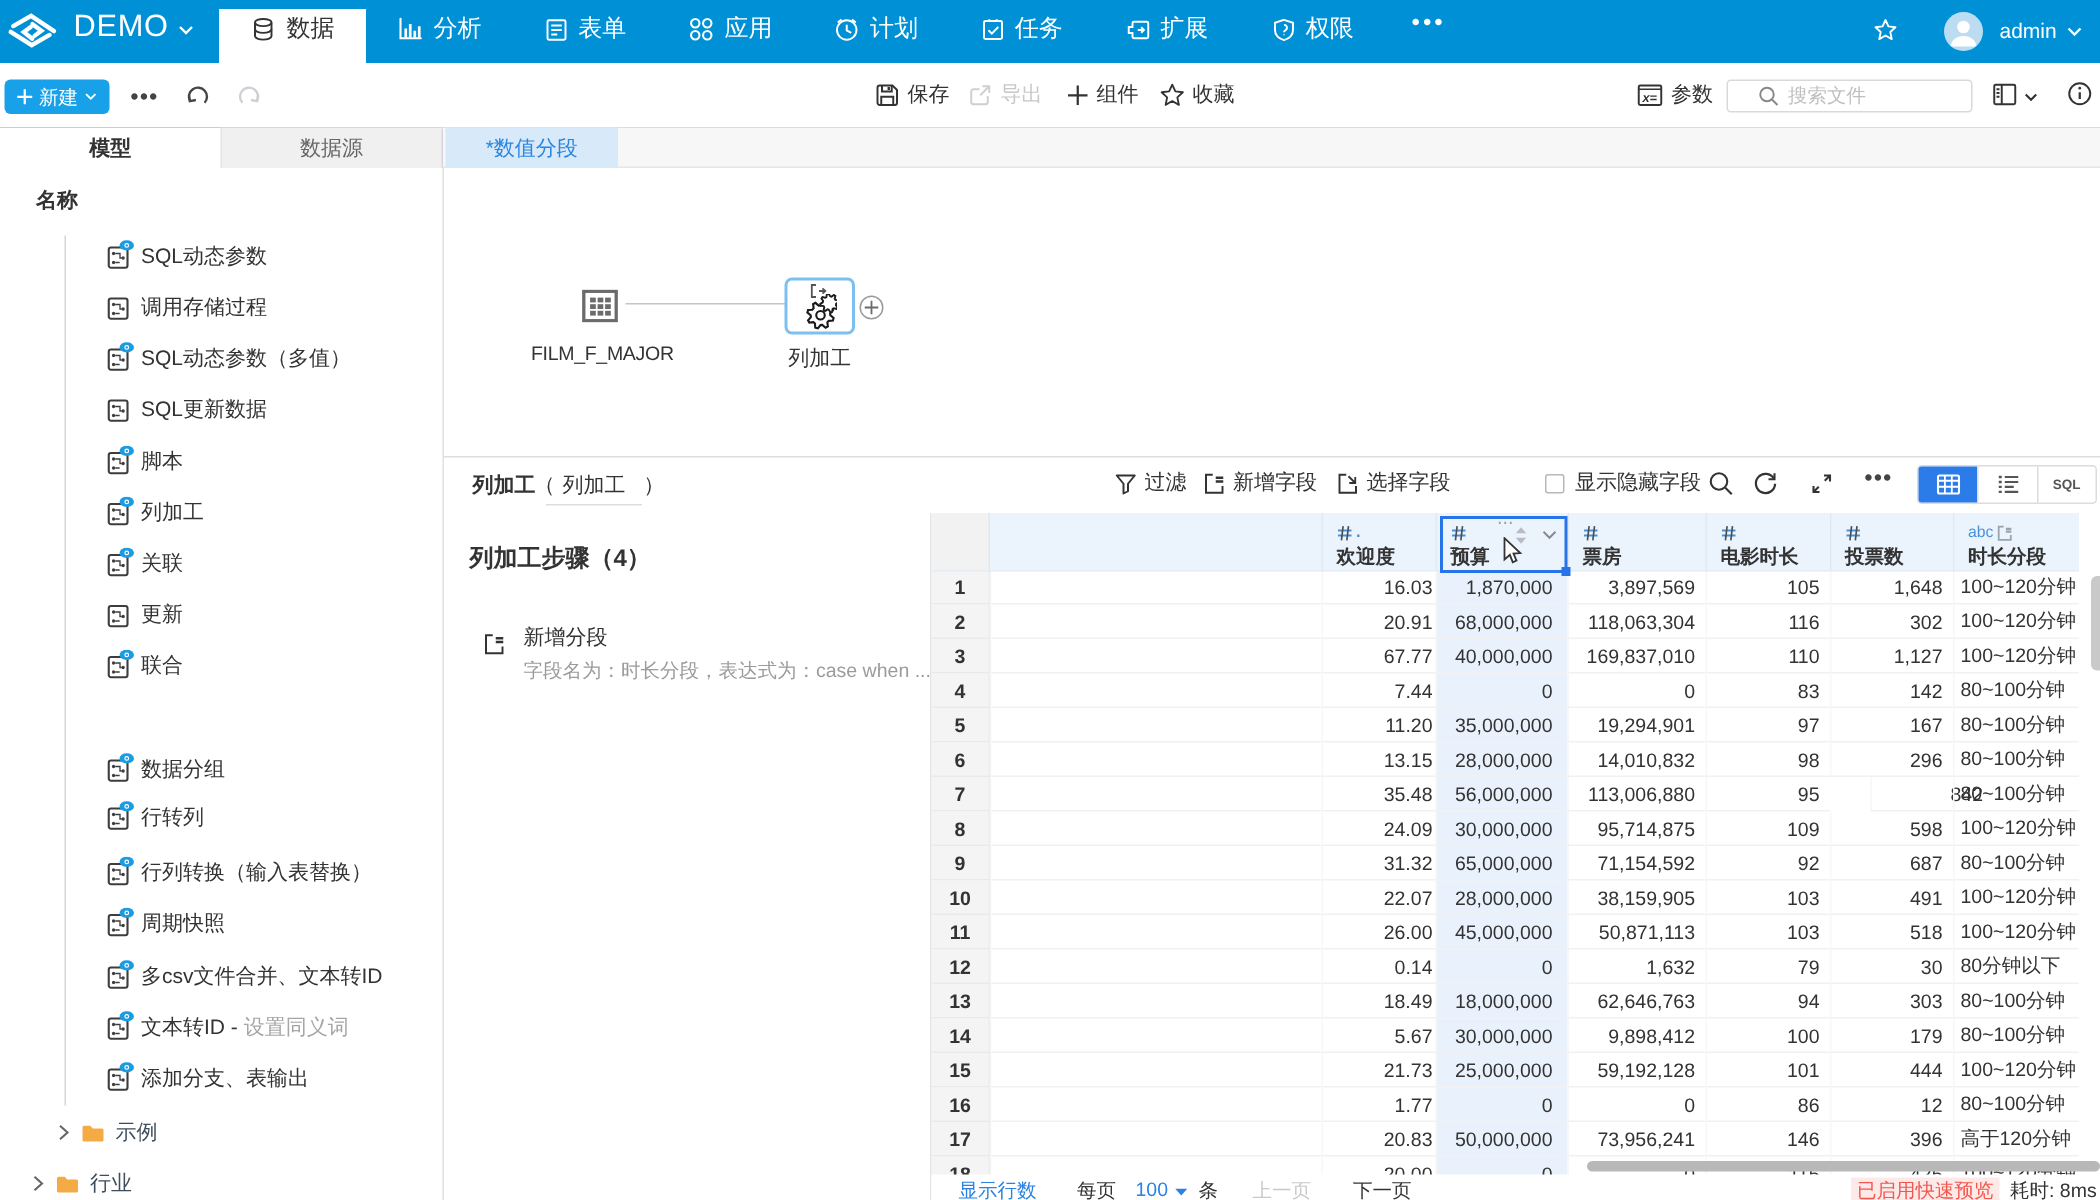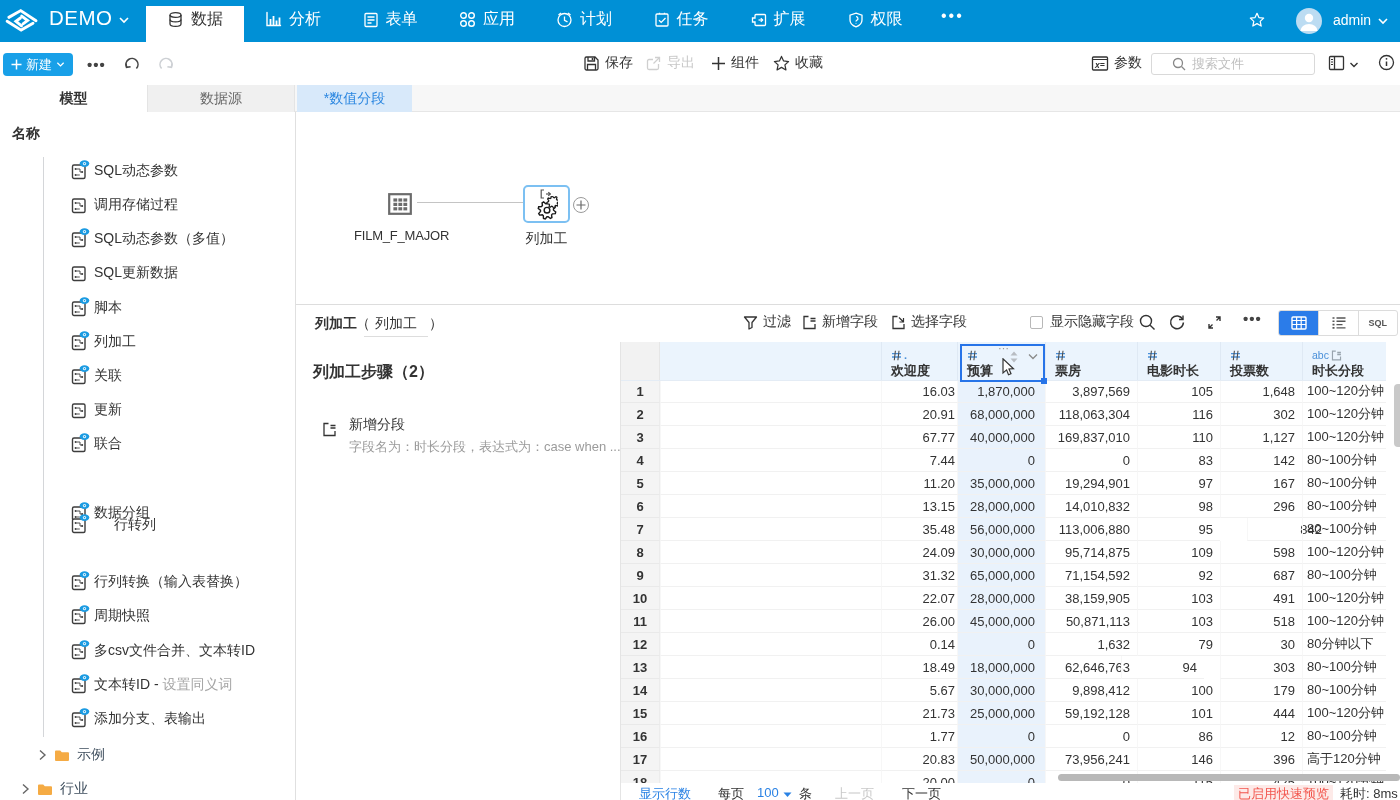--- a/index.html
+++ b/index.html
@@ -27,21 +27,21 @@
 
 #tabstrip { position:absolute; left:0; top:85px; width:1400px; height:27px; background:#4c1d95; }
 #docstrip { position:absolute; left:295px; top:0; width:1105px; height:27px; background:#f7f7f7; border-bottom:1px solid #e6e6e6; }
 #tabstrip::before { content:""; position:absolute; left:148px; right:0; top:0; border-top:1px solid #e4e4e4; }
 .ptab { position:absolute; top:0; height:27px; display:flex; align-items:center; justify-content:center; font-size:14px; }
 #ptab-model { left:0; width:148px; color:#333; font-weight:bold; background:#fff; border-right:1px solid #e4e4e4; }
 #ptab-ds { left:148px; width:147px; color:#666; background:#f0f0f0; border-right:1px solid #e4e4e4; }
 #ptab-doc { left:297px; width:115px; color:#2a86e0; background:#d8e9fa; height:27px; z-index:2; }
 
 #leftpanel { position:absolute; left:0; top:112px; width:296px; height:688px; background:#fff; border-right:1px solid #e0e0e0; }
-#leftpanel .title { position:absolute; left:12px; top:13px; font-size:14px; font-weight:bold; color:#333; }
+#leftpanel .title { position:absolute; left:24px; top:13px; font-size:14px; font-weight:bold; color:#333; }
 #treeline { position:absolute; left:43px; top:45px; width:1px; height:580px; background:#d4d6d9; }
 .titem { position:absolute; left:0; width:295px; height:32px; display:flex; align-items:center; }
 .titem .ic { margin-left:71px; position:relative; width:16px; height:16px; }
 .titem .txt { margin-left:7px; font-size:14px; color:#333; white-space:nowrap; }
 .titem .txt .gray { color:#a6a6a6; }
 .titem.sel { background:#d9e7f7; }
 .folder { position:absolute; display:flex; align-items:center; }
 .folder .txt { font-size:14px; color:#3d4d5c; }
 
 #canvas { position:absolute; left:296px; top:112px; width:1104px; height:192px; background:#fff; }
@@ -359,21 +359,21 @@
     <div class="txt">联合</div>
   </div>
   <div class="titem" style="top:385px;">
     <div class="ic"><svg width="16" height="17" viewBox="0 0 15 17">
           <use href="#flowdoc"></use>
         </svg><svg style="position:absolute; left:8px; top:-3px;" width="11" height="8" viewBox="0 0 10 8">
           <use href="#eyebadge"></use>
         </svg></div>
     <div class="txt">数据分组</div>
   </div>
-  <div class="titem" style="top:397px;gap:20px;">
+  <div class="titem" style="top:417px;">
     <div class="ic"><svg width="16" height="17" viewBox="0 0 15 17">
           <use href="#flowdoc"></use>
         </svg><svg style="position:absolute; left:8px; top:-3px;" width="11" height="8" viewBox="0 0 10 8">
           <use href="#eyebadge"></use>
         </svg></div>
     <div class="txt">行转列</div>
   </div>
   <div class="titem" style="top:454px;">
     <div class="ic"><svg width="16" height="17" viewBox="0 0 15 17">
           <use href="#flowdoc"></use>
@@ -520,21 +520,21 @@
       <div class="vb">
         <svg width="16" height="14" viewBox="0 0 16 14" stroke="#555" stroke-width="1.4">
           <path d="M1.5,2 h2 M1.5,5.3 h2 M1.5,8.6 h2 M1.5,11.9 h2" stroke-width="1.6"></path>
           <path d="M5.5,2 h9 M5.5,5.3 h9 M5.5,8.6 h6 M5.5,11.9 h9"></path>
         </svg>
       </div>
       <div class="vb sql">SQL</div>
     </div>
   </div>
   <div id="steps">
-    <div class="ttl">列加工步骤（2）</div>
+    <div class="ttl">列加工步骤（4）</div>
     <svg class="s-ic" width="15" height="15" viewBox="0 0 15 15" fill="none" stroke="#333" stroke-width="1.3">
       <path d="M6.5,1.5 H2 v12 h11 V9"></path>
       <path d="M8.5,3.5 h5 M8.5,6 h5" stroke-width="1.6"></path>
     </svg>
     <div class="s-name">新增分段</div>
     <div class="s-desc">字段名为：时长分段，表达式为：case when ...</div>
   </div>
   <div id="tablewrap">
 <div id="thead">
   <div style="position:absolute; left:0; top:0; width:39px; height:38px; background:#f2f2f2; border-right:1px solid #e6e6e6;"></div>
@@ -723,21 +723,21 @@
   <div class="cell c4" style="left:516px; width:83px;">79</div>
   <div class="cell c5" style="left:599px; width:82px;">30</div>
   <div class="cell l" style="left:681px; width:84px;">80分钟以下</div>
 </div>
 <div class="trow" style="top:314px;">
   <div class="rnum">13</div>
   <div class="cell" style="left:39px; width:221px;"></div>
   <div class="cell c1" style="left:260px; width:76px;">18.49</div>
   <div class="cell selc" style="left:336px; width:88px;">18,000,000</div>
   <div class="cell c3" style="left:424px; width:92px;">62,646,763</div>
-  <div class="cell c4" style="left:500px; width:83px;">94</div>
+  <div class="cell c4" style="left:516px; width:83px;">94</div>
   <div class="cell c5" style="left:599px; width:82px;">303</div>
   <div class="cell l" style="left:681px; width:84px;">80~100分钟</div>
 </div>
 <div class="trow" style="top:337px;">
   <div class="rnum">14</div>
   <div class="cell" style="left:39px; width:221px;"></div>
   <div class="cell c1" style="left:260px; width:76px;">5.67</div>
   <div class="cell selc" style="left:336px; width:88px;">30,000,000</div>
   <div class="cell c3" style="left:424px; width:92px;">9,898,412</div>
   <div class="cell c4" style="left:516px; width:83px;">100</div>

